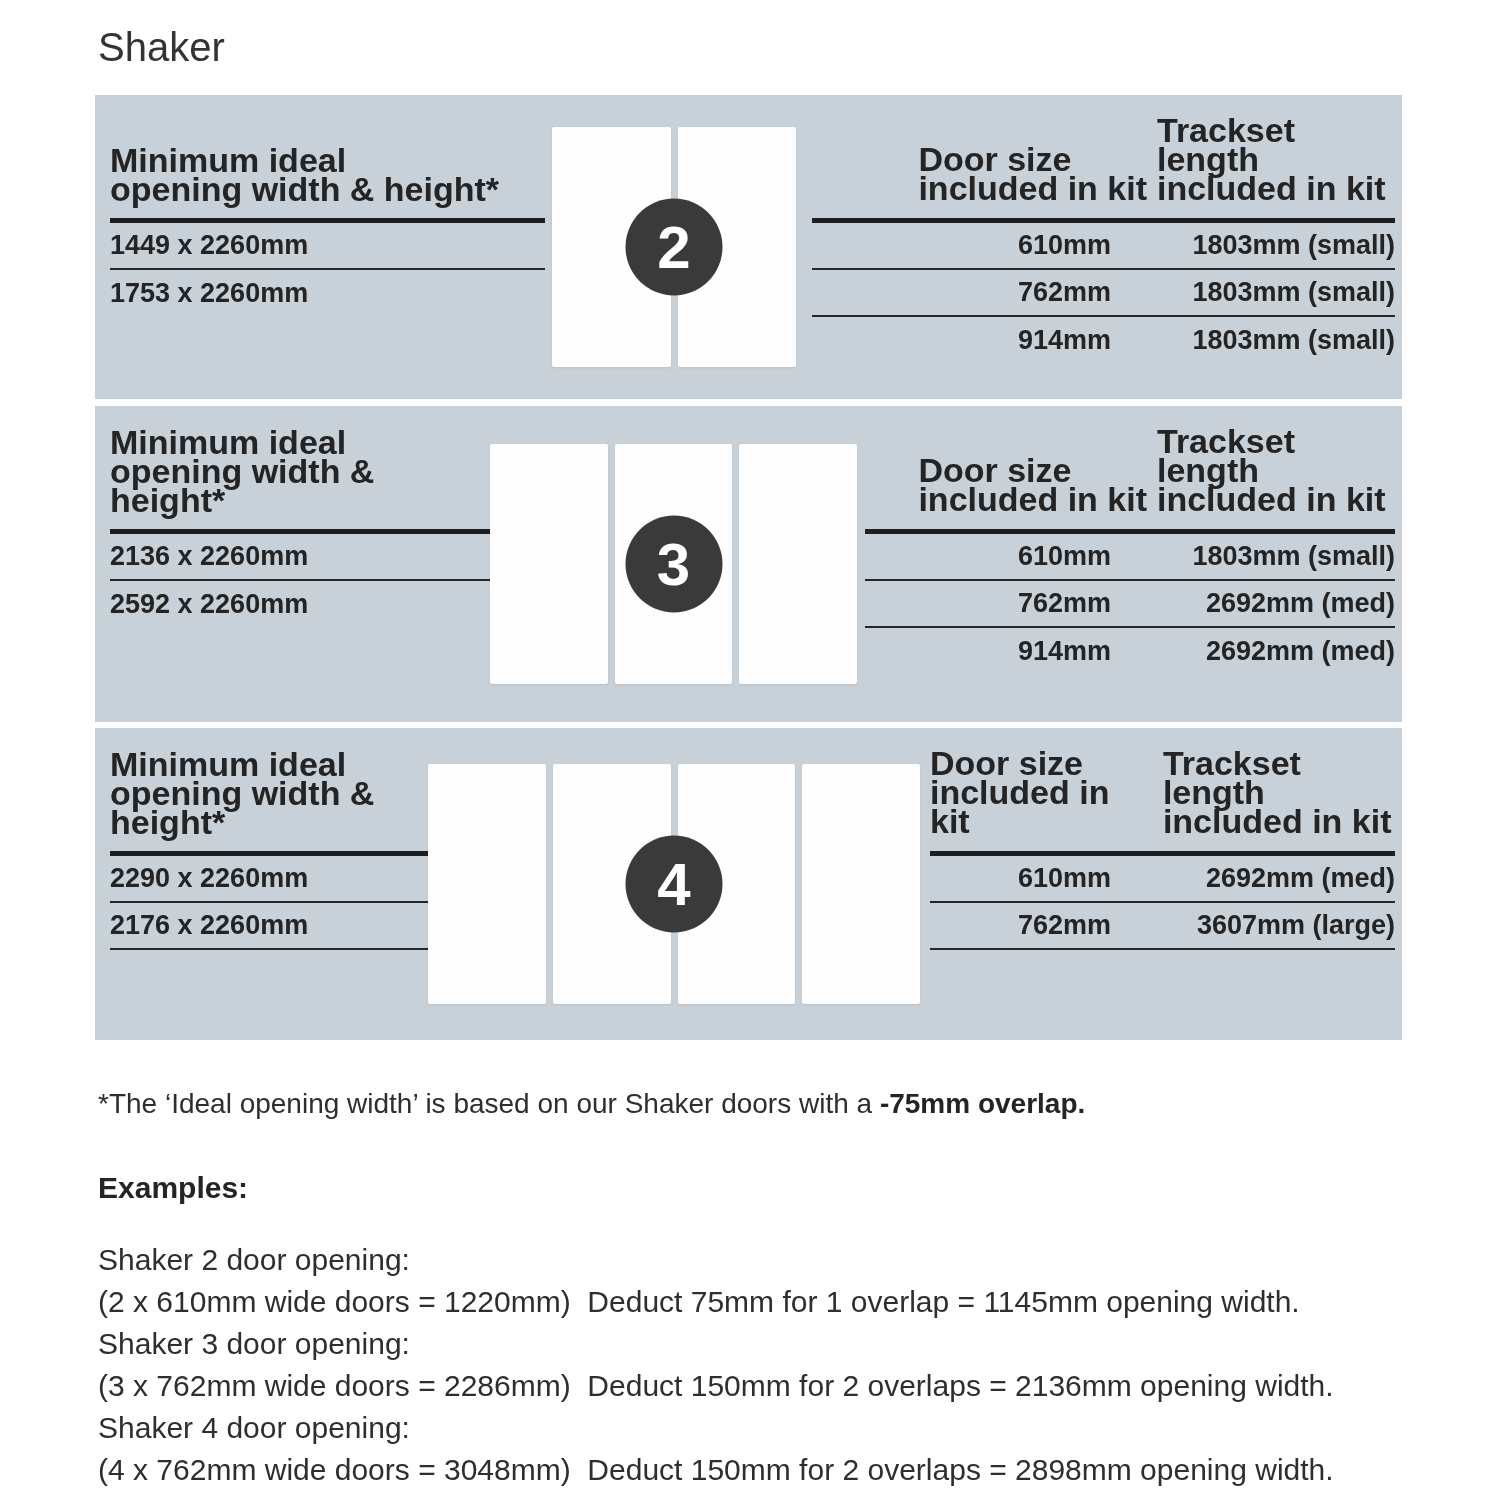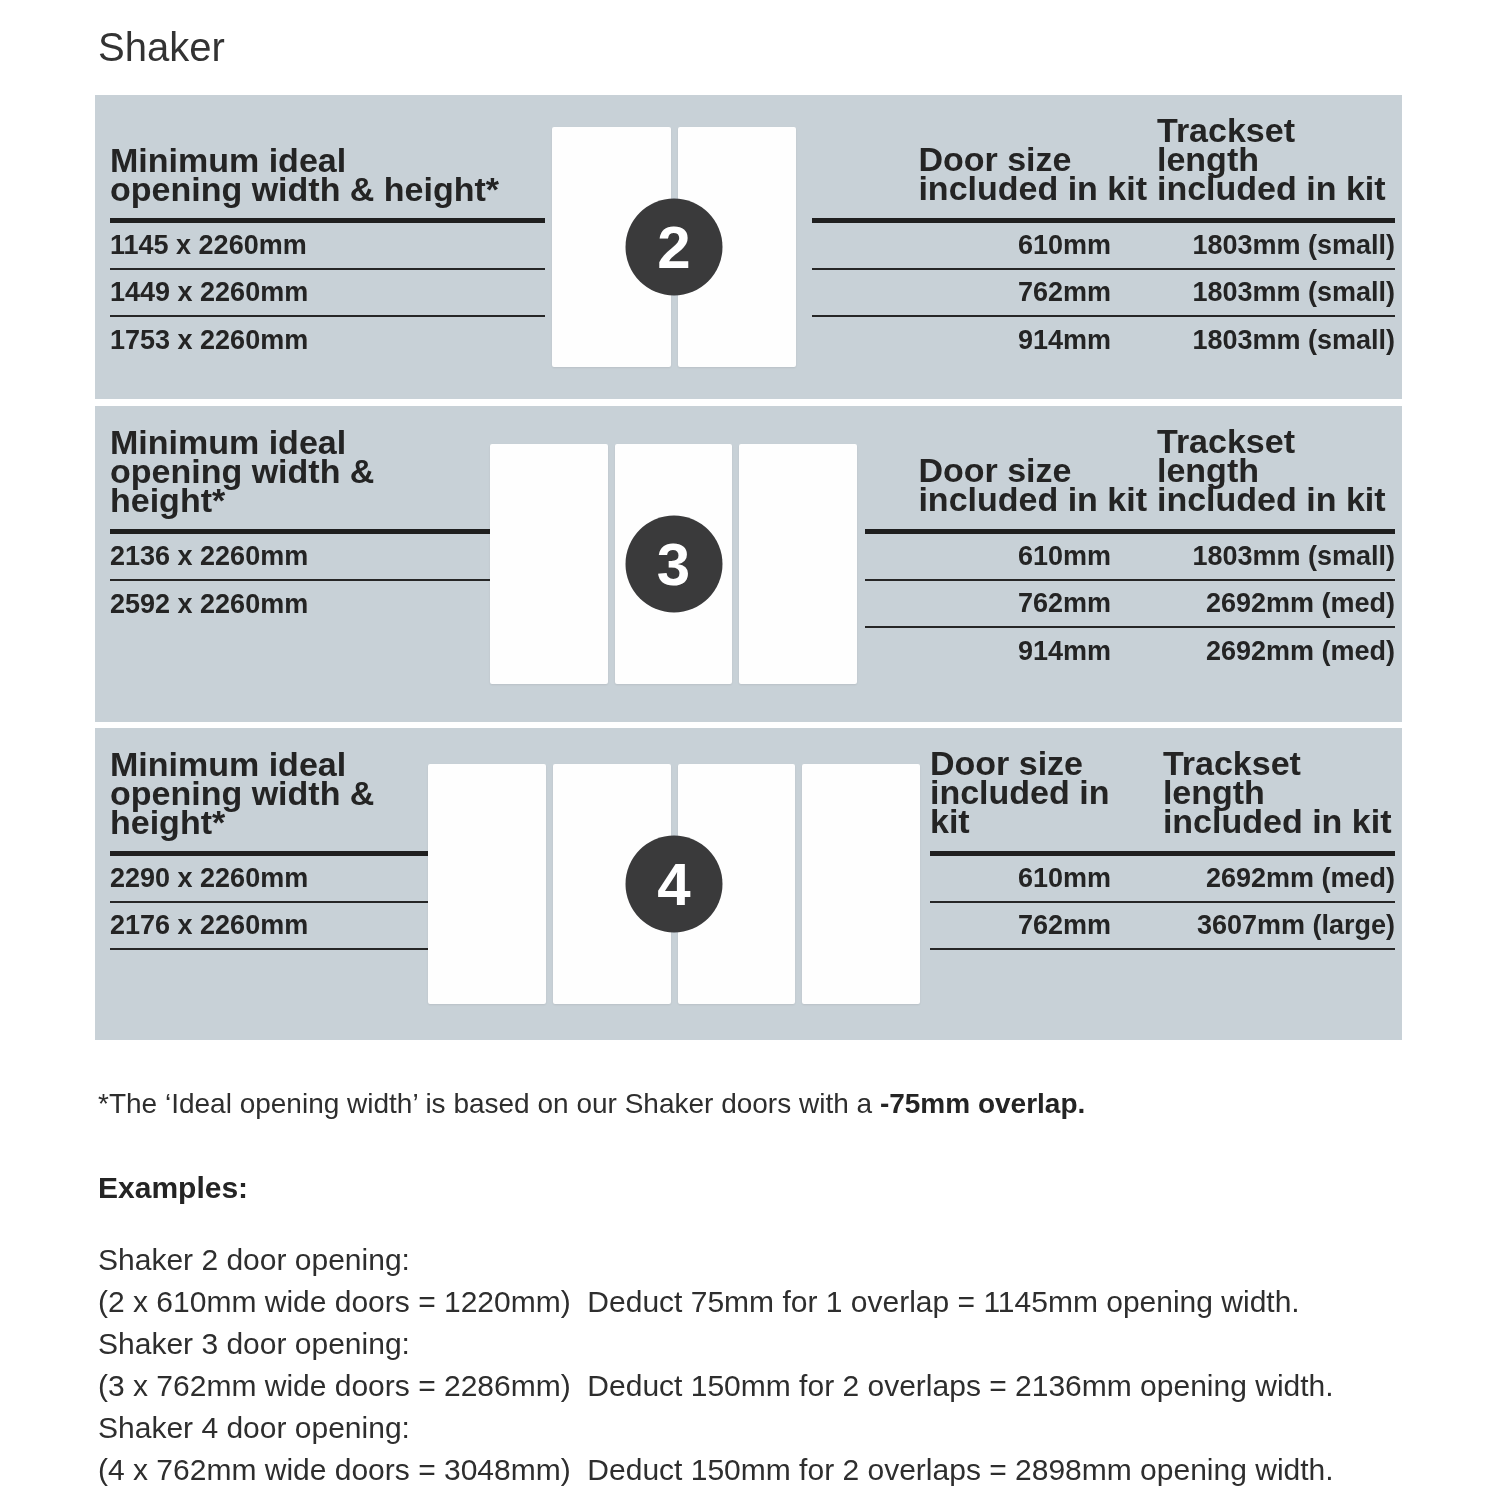--- a/index.html
+++ b/index.html
@@ -109,23 +109,20 @@
   <div class="panels">
 
     <section class="panel s1">
       <div class="ltable">
         <div class="thead">
           <span class="hl">Minimum ideal</span>
           <span class="hl">opening width &amp; height*</span>
         </div>
         <div class="hline"></div>
         <div class="trow sep">
-            <span>1145 x 2260mm</span>
-          </div>
-        <div class="trow sep">
             <span>1449 x 2260mm</span>
           </div>
         <div class="trow">
             <span>1753 x 2260mm</span>
           </div>
       </div>
 
       <div class="doors">
         <div class="door"></div>
         <div class="door"></div>

